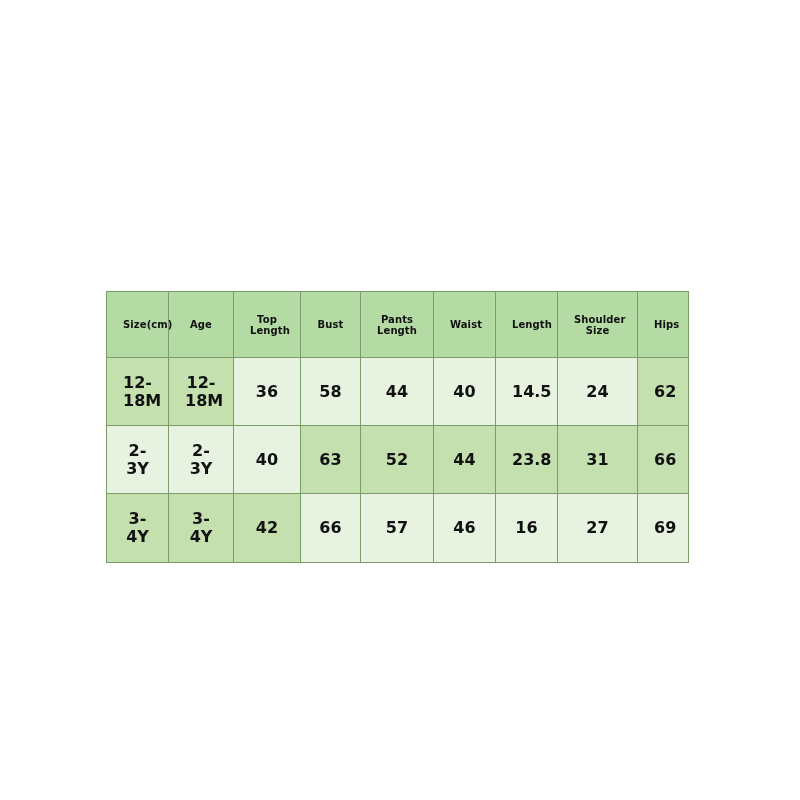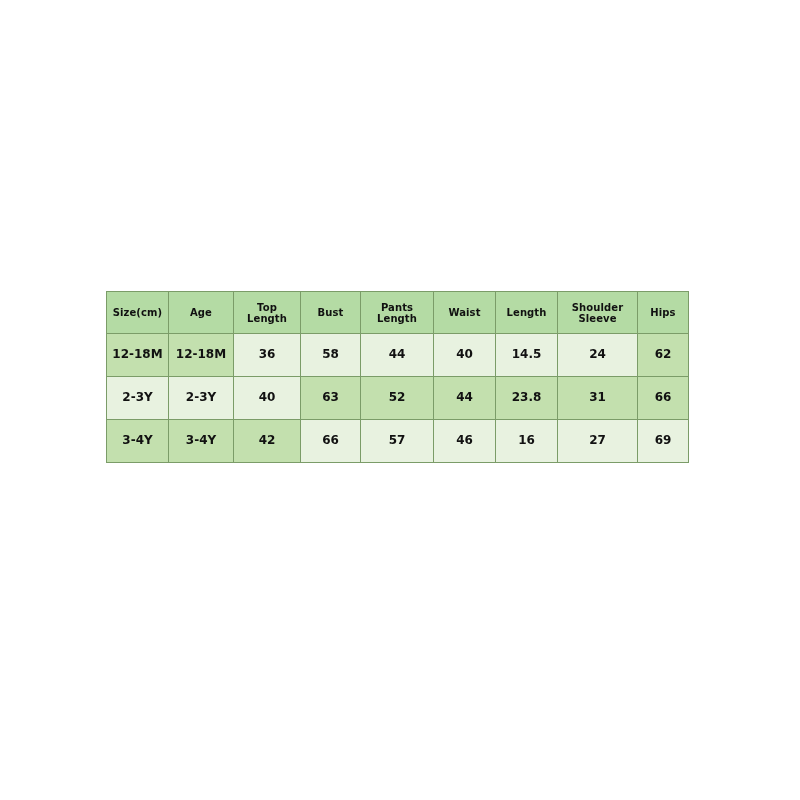--- a/index.html
+++ b/index.html
@@ -33,34 +33,34 @@
     width: 582px;
     border: 1px solid #7fa86a;
   }
 
   table.size-chart th,
   table.size-chart td {
     border: 1px solid #7b9c68;
     text-align: center;
     vertical-align: middle;
     color: #111111;
-    padding: 4px;
+    padding: 16px;
     line-height: 1.1;
   }
 
   table.size-chart thead th {
     background: #b4dba4;
     font-size: 10px;
     font-weight: bold;
     height: 33px;
     letter-spacing: 0.1px;
   }
 
   table.size-chart tbody td {
-    font-size: 12px;
+    font-size: 16px;
     font-weight: bold;
     height: 34px;
     background: #e8f2e0;
   }
 
   table.size-chart tbody td.shaded {
     background: #c3e0ae;
   }
 
   
@@ -93,21 +93,21 @@
       </colgroup>
       <thead>
         <tr>
           <th>Size(cm)</th>
           <th>Age</th>
           <th>Top Length</th>
           <th>Bust</th>
           <th>Pants Length</th>
           <th>Waist</th>
           <th>Length</th>
-          <th>Shoulder Sleeve</th>
+          <th>Shoulder Size</th>
           <th>Hips</th>
         </tr>
       </thead>
       <tbody>
         <tr>
           <td class="shaded">12-18M</td>
           <td class="shaded">12-18M</td>
           <td>36</td>
           <td>58</td>
           <td>44</td>

